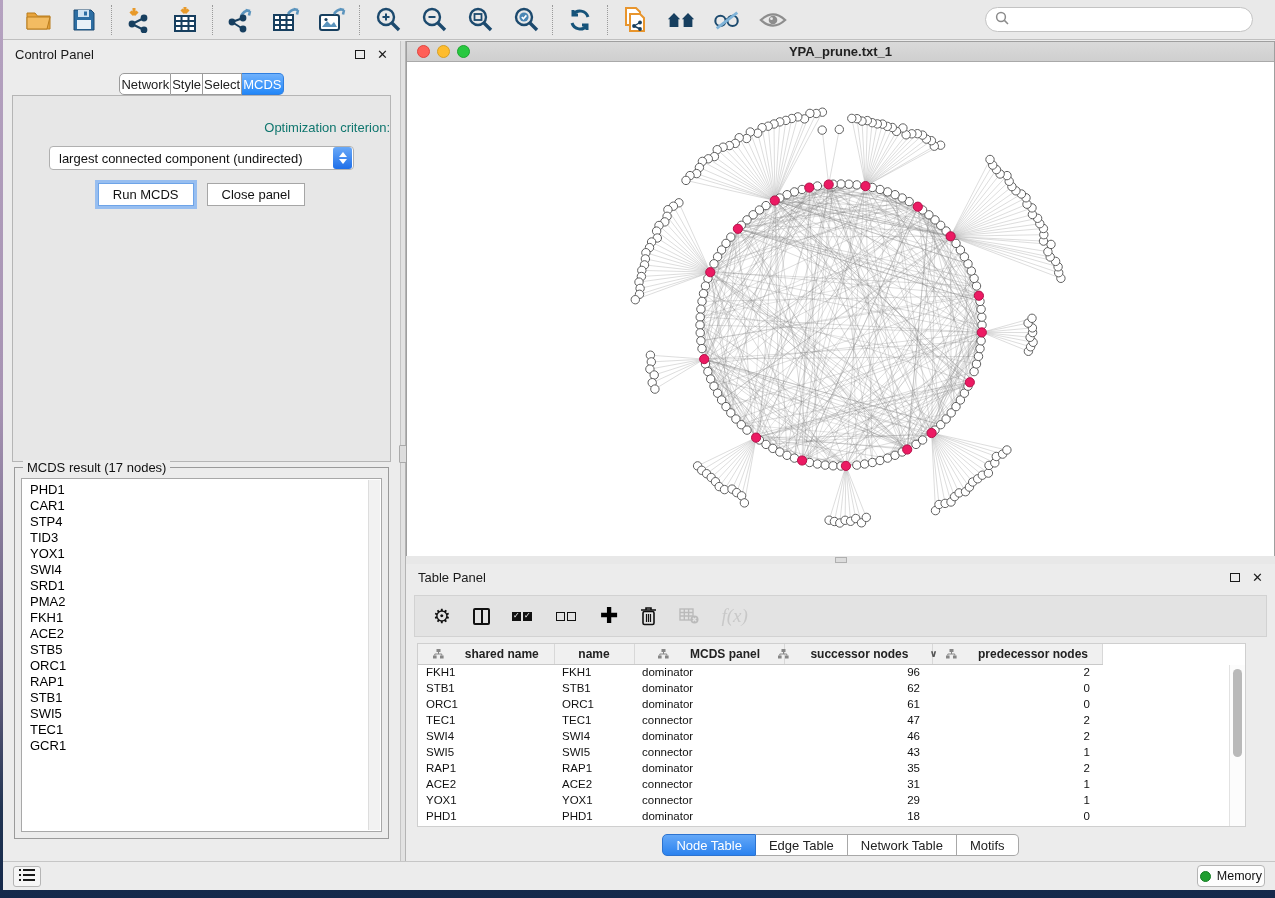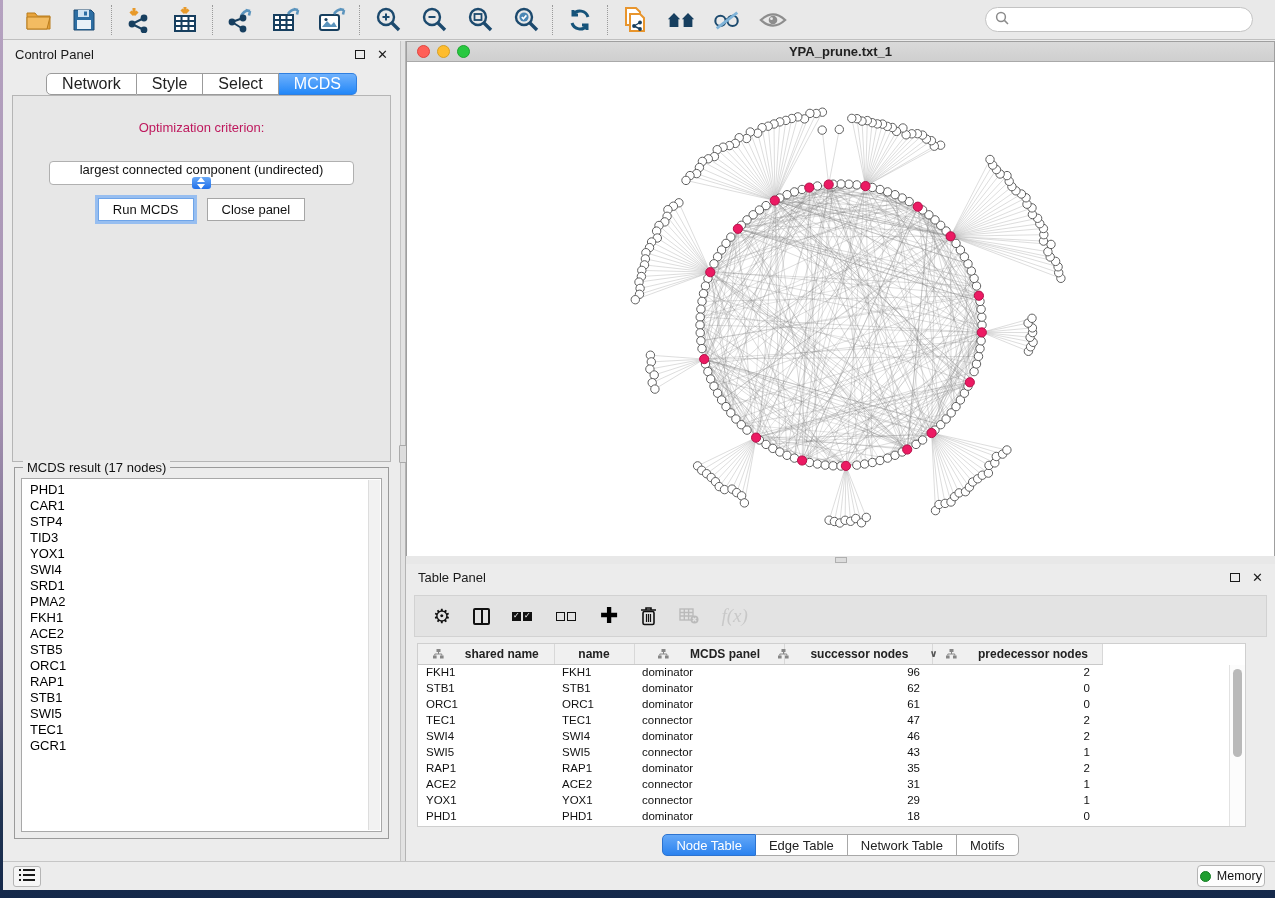--- a/index.html
+++ b/index.html
@@ -29,31 +29,31 @@
 
   
   .control-panel { position:absolute; left:0; top:0; width:397px; bottom:0; background:#ececec; }
   .panel-header { height:26px; display:flex; align-items:center; padding:0 12px; }
   .panel-title { font-size:13px; color:#1a1a1a; }
   .panel-header-icons { margin-left:auto; display:flex; align-items:center; gap:12px; }
   .float-icon { width:10px; height:9px; border:1.6px solid #1a1a1a; display:inline-block; cursor:pointer; }
   .close-x { font-size:13px; font-weight:bold; color:#1a1a1a; cursor:pointer; line-height:1; }
 
   .cp-tabs { position:absolute; left:0; right:0; top:32px; display:flex; justify-content:center; z-index:2; }
-  .cp-tab { background:#fff; border:1px solid #9b9b9b; border-left:none; padding:3px 15px; font-size:16px;
+  .cp-tab { background:#fff; border:1px solid #9b9b9b; border-left:none; padding:3px 1px; font-size:13px;
     color:#222; cursor:pointer; height:22px; display:flex; align-items:center; }
   .cp-tab:first-child { border-left:1px solid #9b9b9b; border-radius:5px 0 0 5px; }
   .cp-tab:last-child { border-radius:0 5px 5px 0; }
   .cp-tab.active { background:linear-gradient(#6fb1fc,#2287f8); border-color:#2f7fe0; color:#fff; }
 
   .cp-content { position:absolute; left:9px; right:9px; top:54px; height:367px;
     border:1px solid #b5b5b5; background:#e7e7e7; }
-  .opt-label { text-align:center; margin-top:24px; font-size:13px; color:#be185d; }
-  .opt-select { margin:26px 36px 0 36px; height:24px; background:#fff; border:1px solid #b0b0b0;
-    border-radius:4px; display:flex; align-items:center; cursor:pointer; position:relative;flex-direction:column; }
+  .opt-label { text-align:right; margin-top:24px; font-size:13px; color:#0f766e; }
+  .opt-select { margin:11px 36px 0 36px; height:24px; background:#fff; border:1px solid #b0b0b0;
+    border-radius:4px; display:flex; align-items:center; cursor:pointer; position:relative; }
   .opt-select .sel-text { flex:1; padding:0 9px; font-size:13px; white-space:nowrap; }
   .stepper { width:19px; height:22px; margin:0; border-radius:3px; align-self:center; margin-right:1px;
     background:linear-gradient(#69a9f8,#1f6fe9); display:flex; flex-direction:column; align-items:center;
     justify-content:center; gap:2px; }
   .tri-up { width:0; height:0; border-left:4px solid transparent; border-right:4px solid transparent;
     border-bottom:5px solid #fff; }
   .tri-down { width:0; height:0; border-left:4px solid transparent; border-right:4px solid transparent;
     border-top:5px solid #fff; }
   .cp-buttons { display:flex; justify-content:center; gap:13px; margin-top:13px; }
   .mac-btn { background:#fff; border:1px solid #a6a6a6; border-radius:0; padding:3px 14px; font-size:13px;

